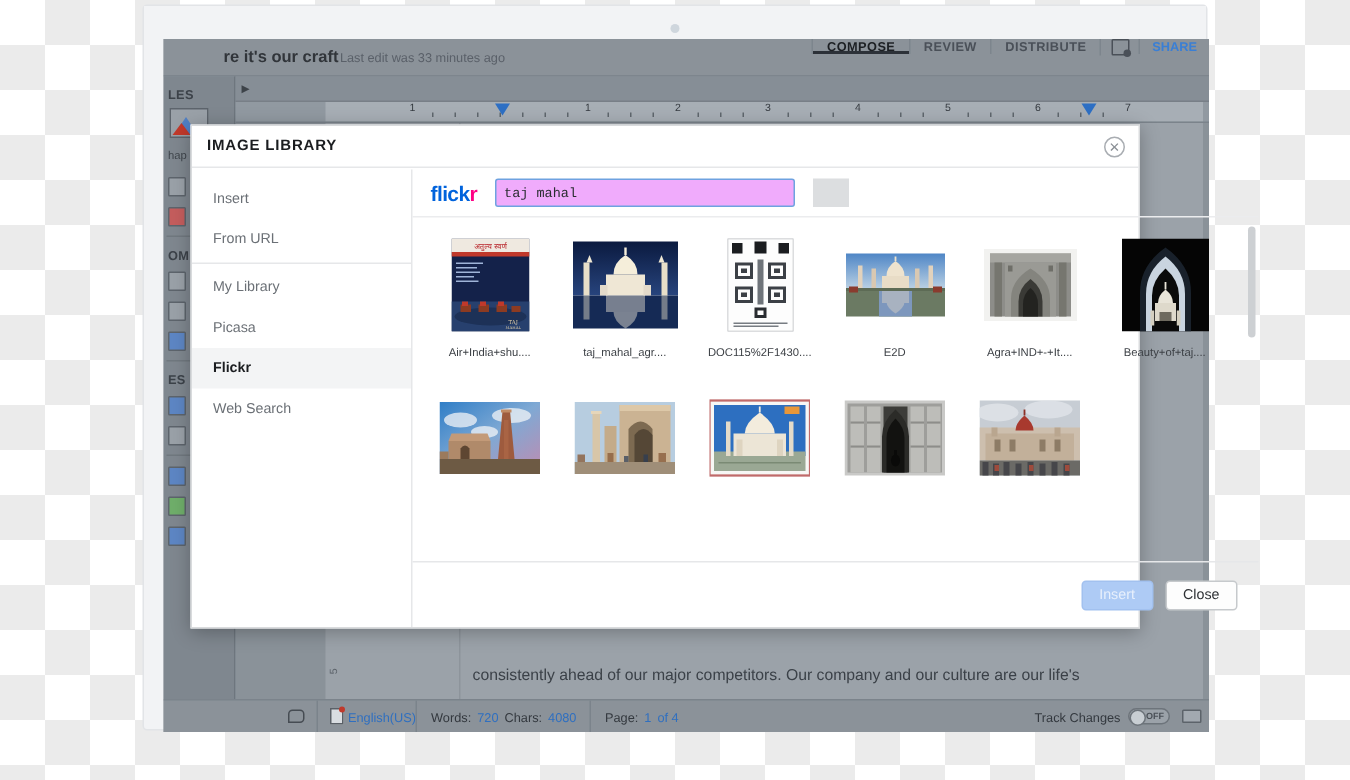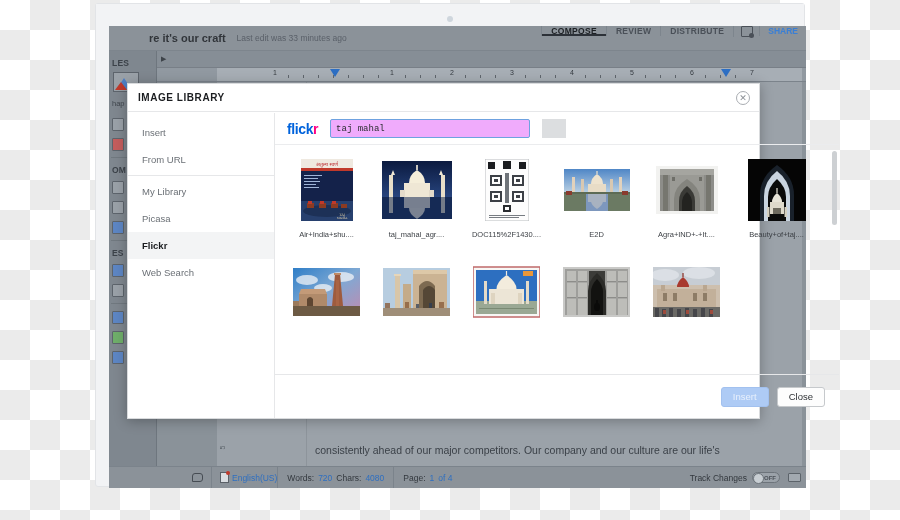--- a/index.html
+++ b/index.html
@@ -76,21 +76,21 @@
   #doc-title {
     font-size: 11px;
     color: #31353a;
     font-weight: 700;
     padding-left: 4px;
     white-space: nowrap;
   }
   #doc-lastedit {
     font-size: 8.5px;
     color: #5a6069;
-    margin-left: 11px;
+    margin-left: 1px;
     white-space: nowrap;
   }
   #topbar-tabs {
     margin-left: auto;
     display: flex;
     align-items: flex-start;
     height: 100%;
   }
   .top-tab {
     font-size: 8.5px;

